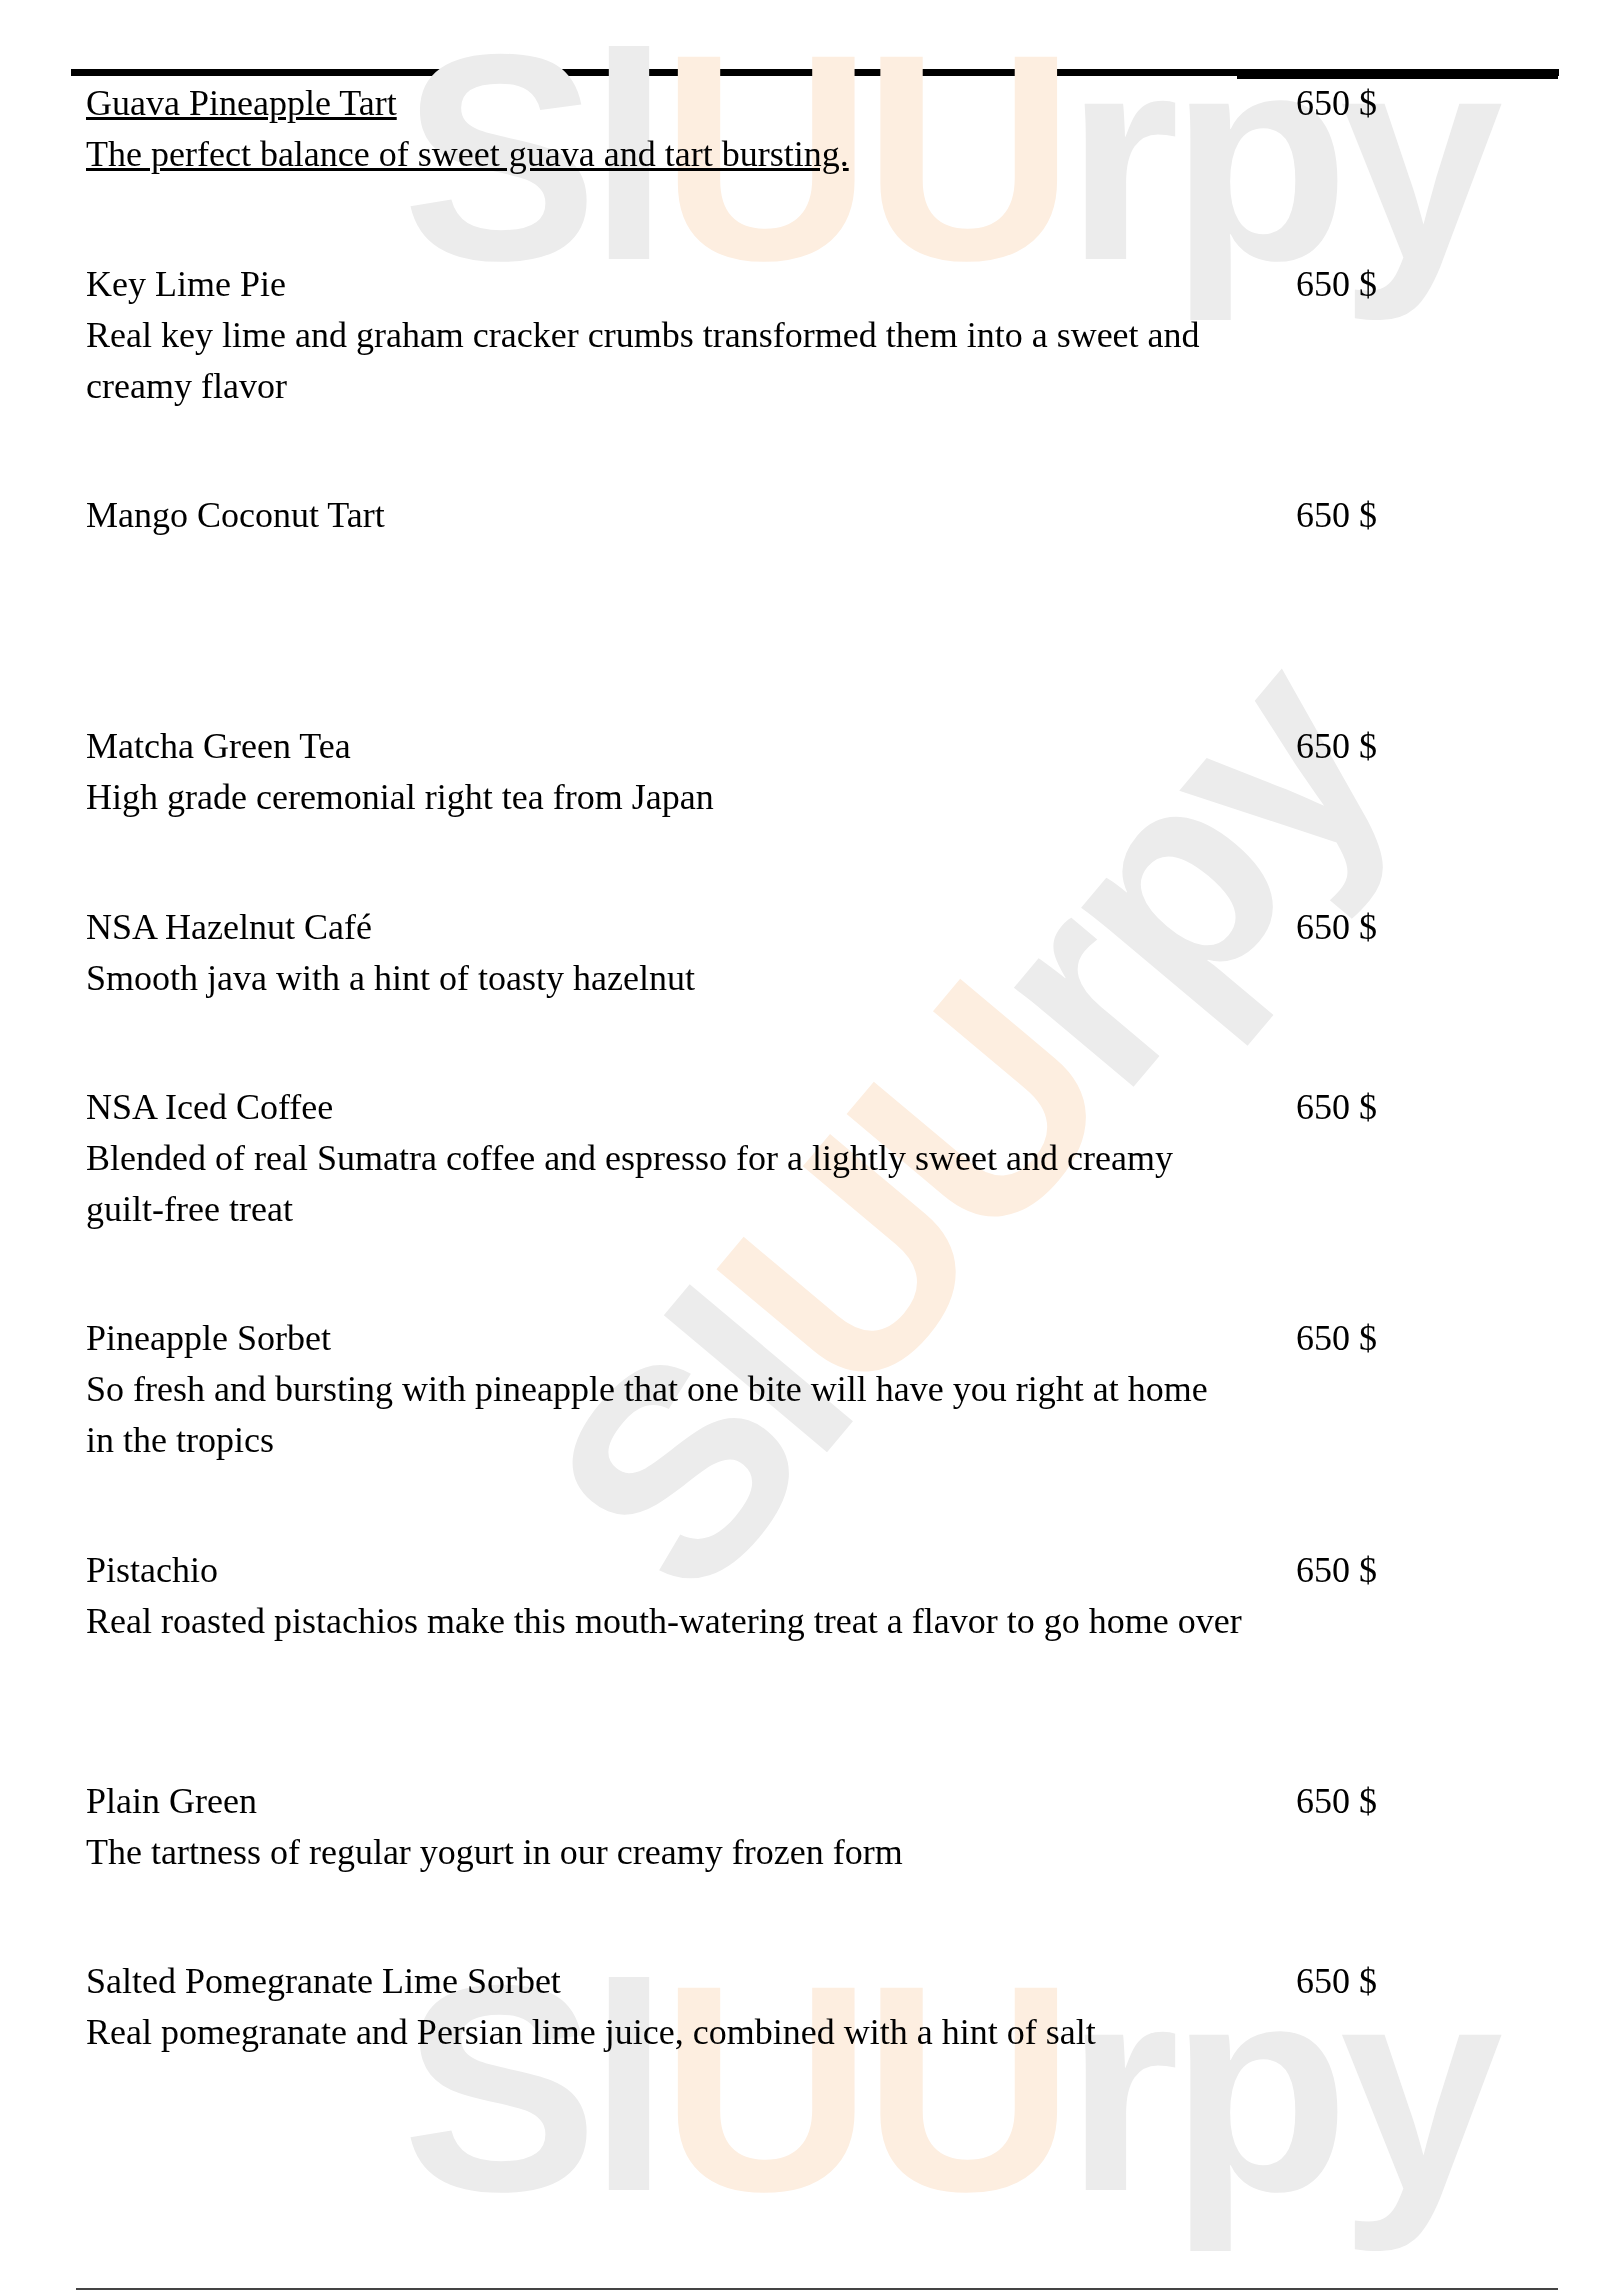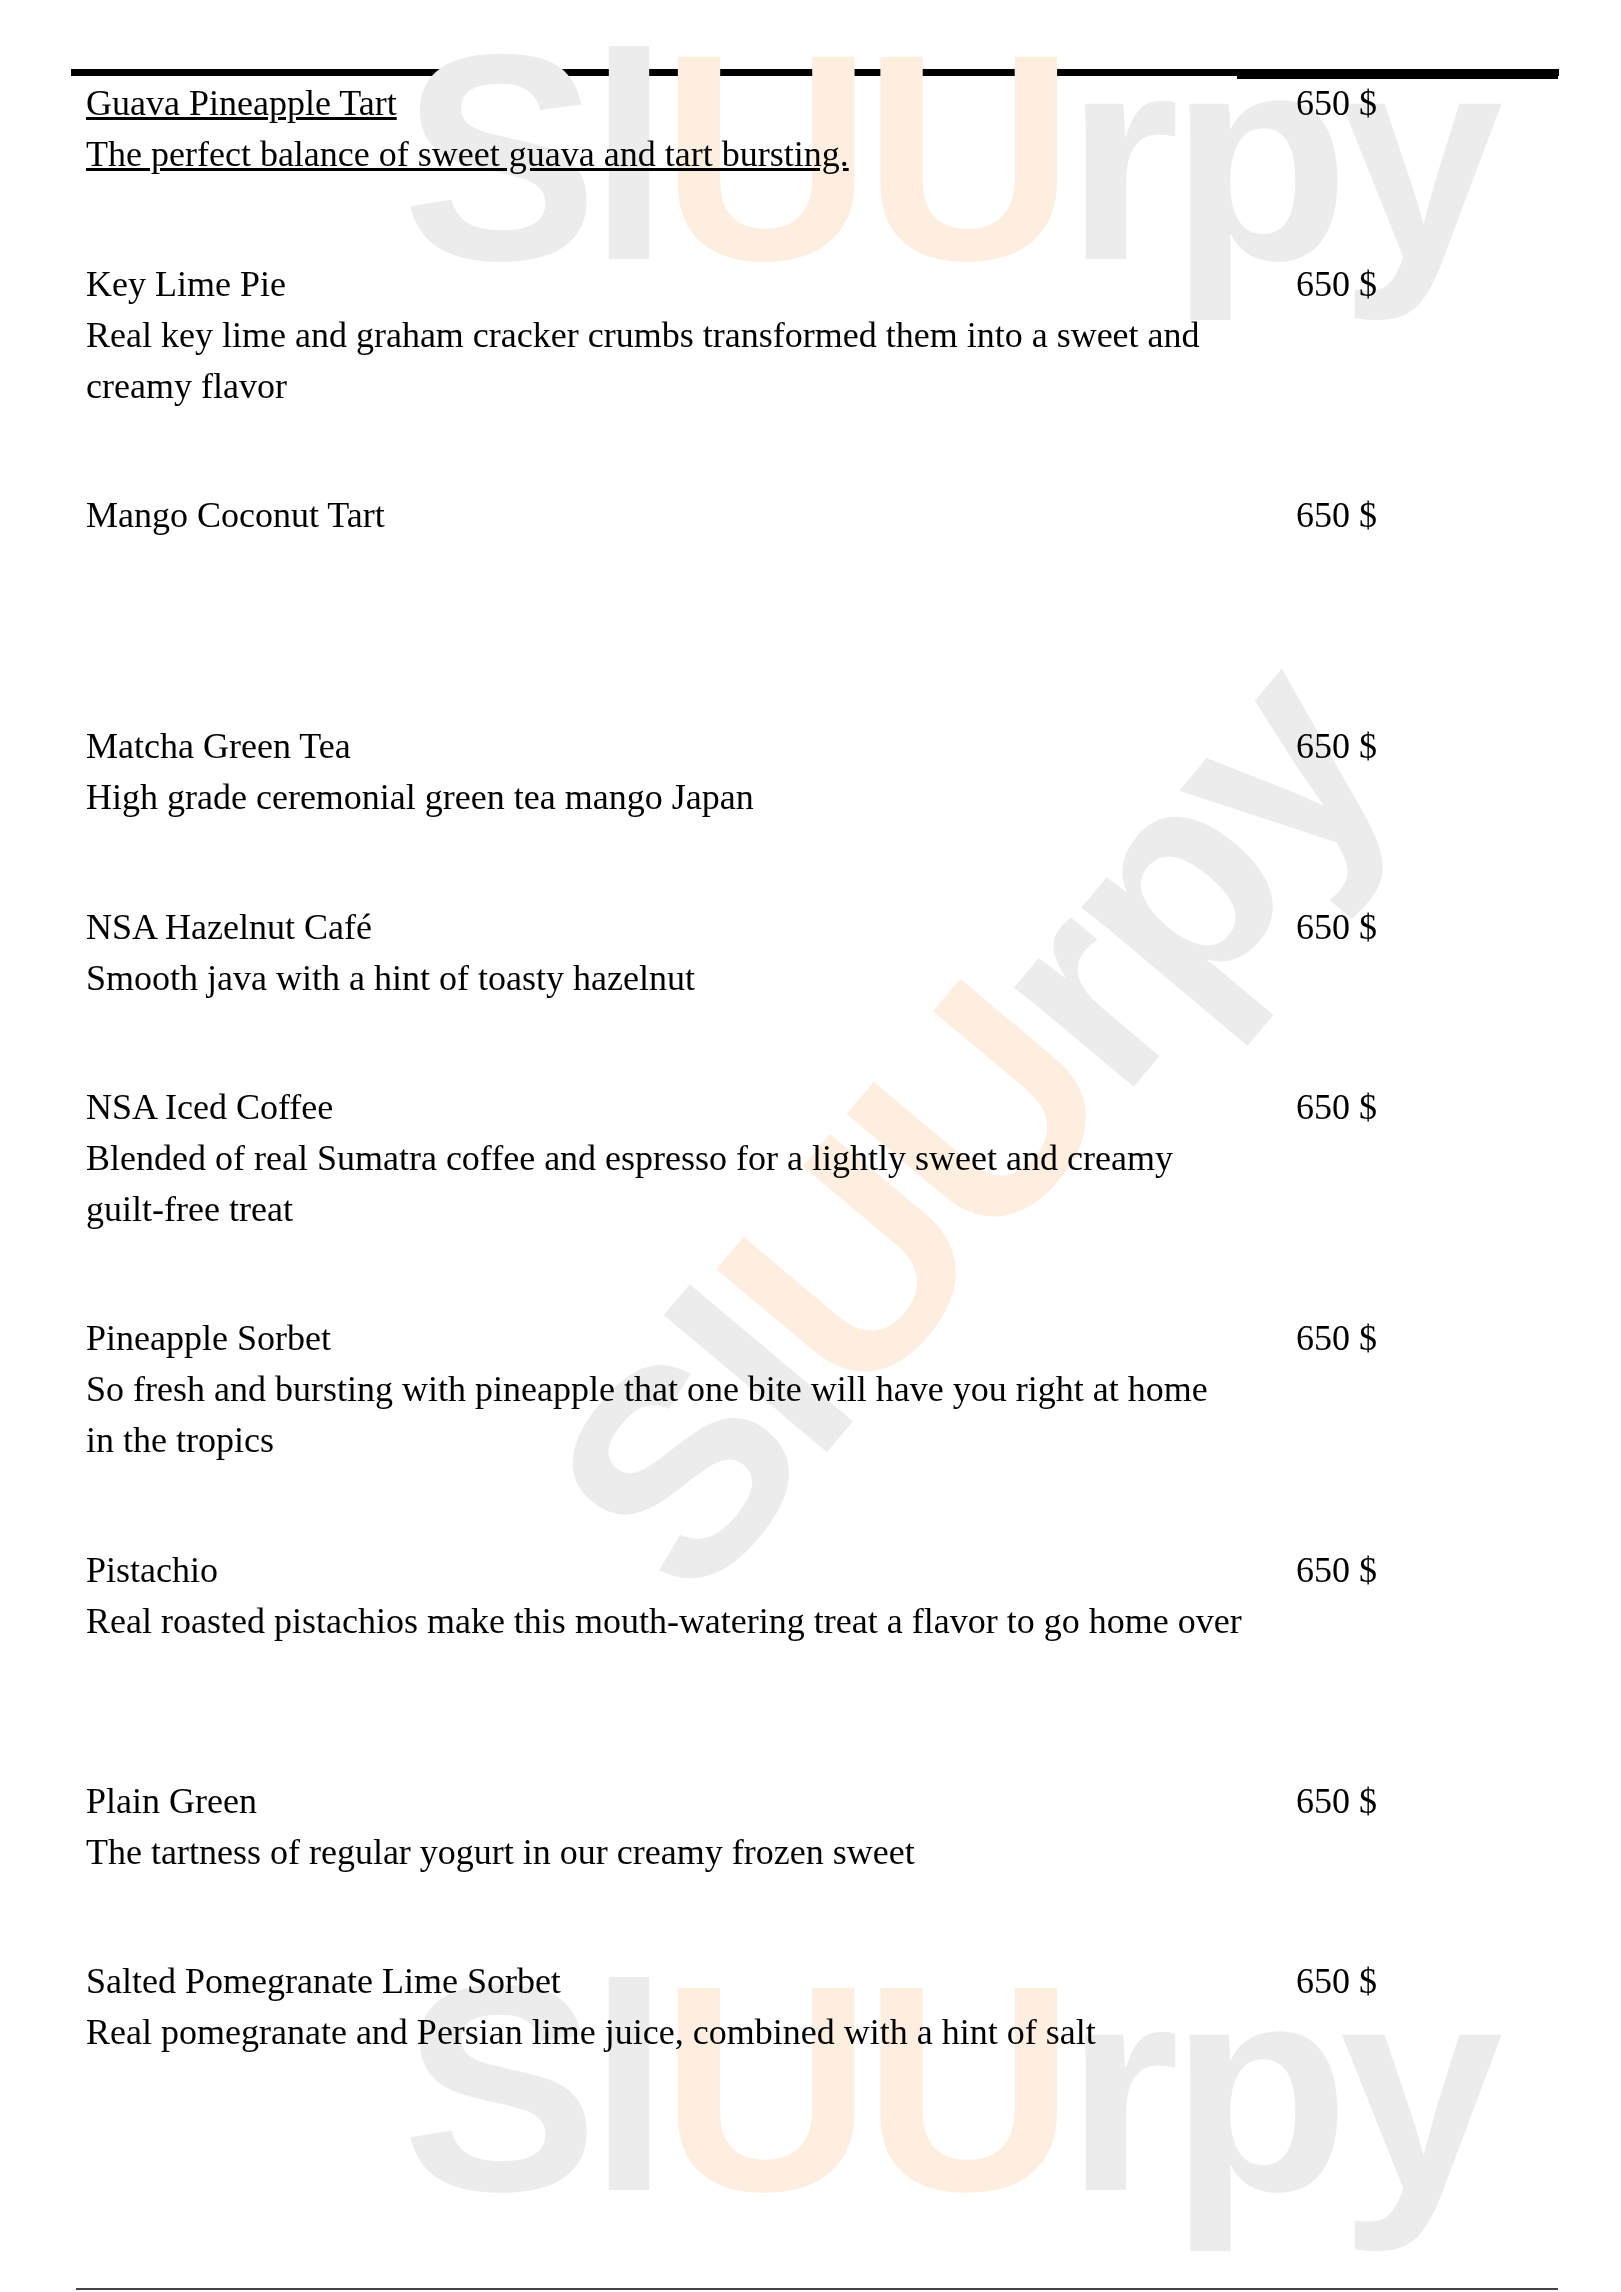--- a/index.html
+++ b/index.html
@@ -48,21 +48,21 @@
     <div class="item-name">Key Lime Pie</div>
     <div class="item-desc">Real key lime and graham cracker crumbs transformed them into a sweet and creamy flavor</div>
     <div class="item-price">650 $</div>
   </div>
   <div class="item" style="top:490px;">
     <div class="item-name">Mango Coconut Tart</div>
     <div class="item-price">650 $</div>
   </div>
   <div class="item" style="top:721px;">
     <div class="item-name">Matcha Green Tea</div>
-    <div class="item-desc">High grade ceremonial green tea mango Japan</div>
+    <div class="item-desc">High grade ceremonial right tea from Japan</div>
     <div class="item-price">650 $</div>
   </div>
   <div class="item" style="top:902px;">
     <div class="item-name">NSA Hazelnut Café</div>
     <div class="item-desc">Smooth java with a hint of toasty hazelnut</div>
     <div class="item-price">650 $</div>
   </div>
   <div class="item" style="top:1082px;">
     <div class="item-name">NSA Iced Coffee</div>
     <div class="item-desc">Blended of real Sumatra coffee and espresso for a lightly sweet and creamy guilt-free treat</div>
@@ -73,21 +73,21 @@
     <div class="item-desc">So fresh and bursting with pineapple that one bite will have you right at home in the tropics</div>
     <div class="item-price">650 $</div>
   </div>
   <div class="item" style="top:1545px;">
     <div class="item-name">Pistachio</div>
     <div class="item-desc">Real roasted pistachios make this mouth-watering treat a flavor to go home over</div>
     <div class="item-price">650 $</div>
   </div>
   <div class="item" style="top:1776px;">
     <div class="item-name">Plain Green</div>
-    <div class="item-desc">The tartness of regular yogurt in our creamy frozen sweet</div>
+    <div class="item-desc">The tartness of regular yogurt in our creamy frozen form</div>
     <div class="item-price">650 $</div>
   </div>
   <div class="item" style="top:1956px;">
     <div class="item-name">Salted Pomegranate Lime Sorbet</div>
     <div class="item-desc">Real pomegranate and Persian lime juice, combined with a hint of salt</div>
     <div class="item-price">650 $</div>
   </div>
 </div>
 
 

